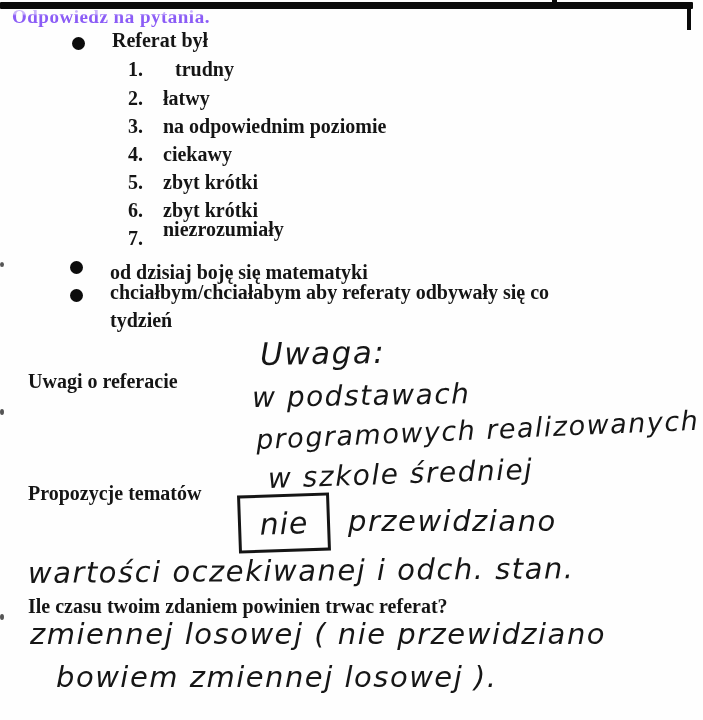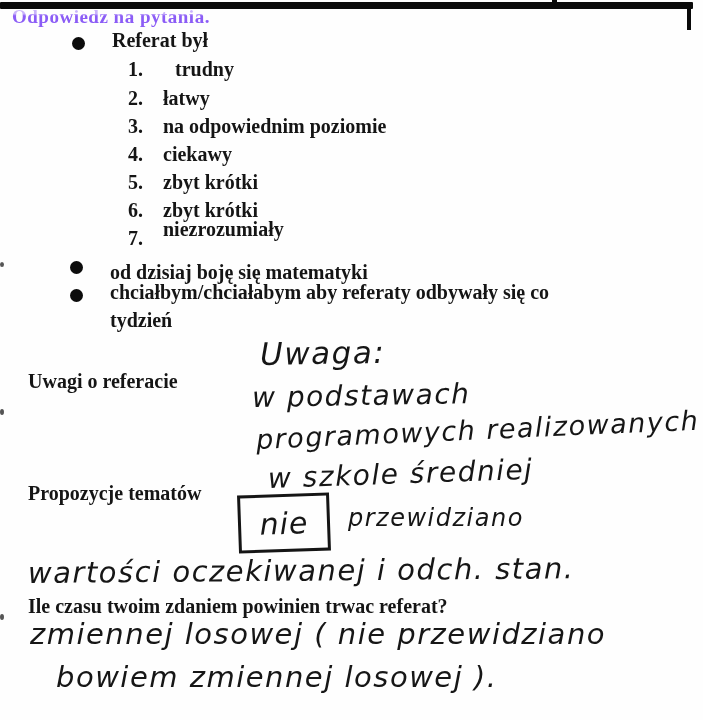--- a/index.html
+++ b/index.html
@@ -92,19 +92,19 @@
   <div class="printed printed-20" style="left:28px;top:595px;">Ile czasu twoim zdaniem powinien trwac referat?</div>
 
   <div class="hw" style="left:260px;top:336px;font-size:31px;transform:rotate(-1deg);">Uwaga:</div>
   <div class="hw" style="left:252px;top:381px;font-size:28px;transform:rotate(-1deg);">w podstawach</div>
   <div class="hw" style="left:256px;top:424px;font-size:27px;transform:rotate(-2.5deg);">programowych realizowanych</div>
   <div class="hw" style="left:268px;top:462px;font-size:28px;transform:rotate(-2deg);">w szkole średniej</div>
 
   <div class="nie-box">
     <span class="hw-inline">nie</span>
   </div>
-  <div class="hw" style="left:348px;top:504px;font-size:24px;">przewidziano</div>
+  <div class="hw" style="left:348px;top:504px;font-size:29px;">przewidziano</div>
 
   <div class="hw" style="left:28px;top:556px;font-size:29px;transform:rotate(-0.5deg);">wartości oczekiwanej i odch. stan.</div>
   <div class="hw" style="left:30px;top:617px;font-size:29px;">zmiennej losowej ( nie przewidziano</div>
   <div class="hw" style="left:56px;top:660px;font-size:29px;">bowiem zmiennej losowej ).</div>
 
 </div>
 
 </body></html>

